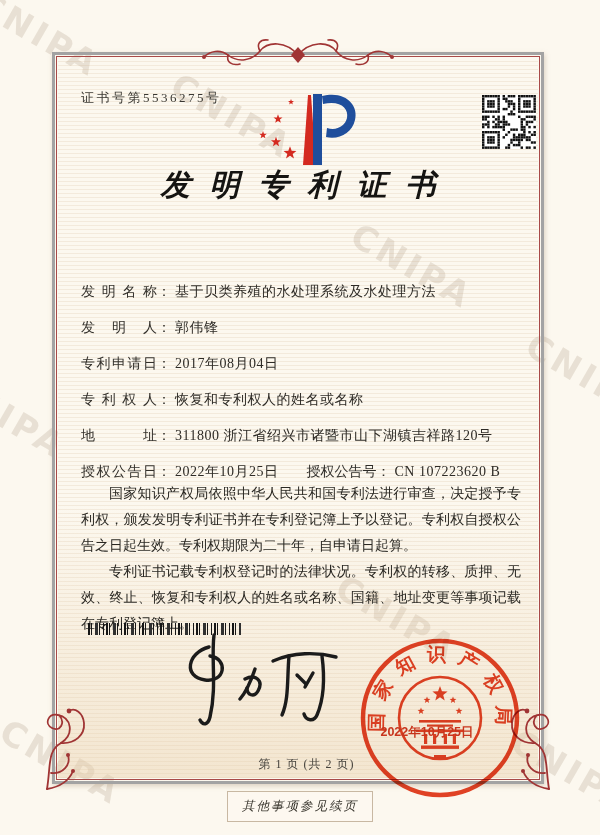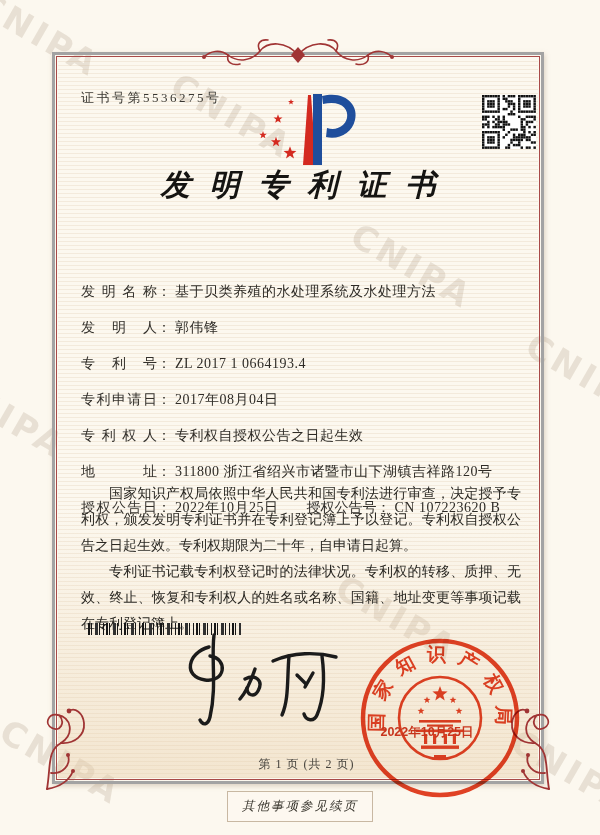--- a/index.html
+++ b/index.html
@@ -407,27 +407,24 @@
     </div>
 
     <div class="fields">
       <div class="field-row">
         <span class="flabel">发明名称</span><span class="colon">：</span><span class="fvalue">基于贝类养殖的水处理系统及水处理方法</span>
       </div>
       <div class="field-row">
         <span class="flabel">发明人</span><span class="colon">：</span><span class="fvalue">郭伟锋</span>
       </div>
       <div class="field-row">
-        <span class="flabel">专利号</span><span class="colon">：</span><span class="fvalue">ZL 2017 1 0664193.4</span>
-      </div>
-      <div class="field-row">
         <span class="flabel">专利申请日</span><span class="colon">：</span><span class="fvalue">2017年08月04日</span>
       </div>
       <div class="field-row">
-        <span class="flabel">专利权人</span><span class="colon">：</span><span class="fvalue">专利权自授权公告之日起生效</span>
+        <span class="flabel">专利权人</span><span class="colon">：</span><span class="fvalue">恢复和专利权人的姓名或名称</span>
       </div>
       <div class="field-row">
         <span class="flabel">地址</span><span class="colon">：</span><span class="fvalue">311800 浙江省绍兴市诸暨市山下湖镇吉祥路120号</span>
       </div>
       <div class="field-row">
         <span class="flabel">授权公告日</span><span class="colon">：</span><span class="fvalue">2022年10月25日</span><span class="grant-no-label">授权公告号</span><span class="colon">：</span><span class="fvalue">CN 107223620 B</span>
       </div>
     </div>
 
     <div class="body-text">

